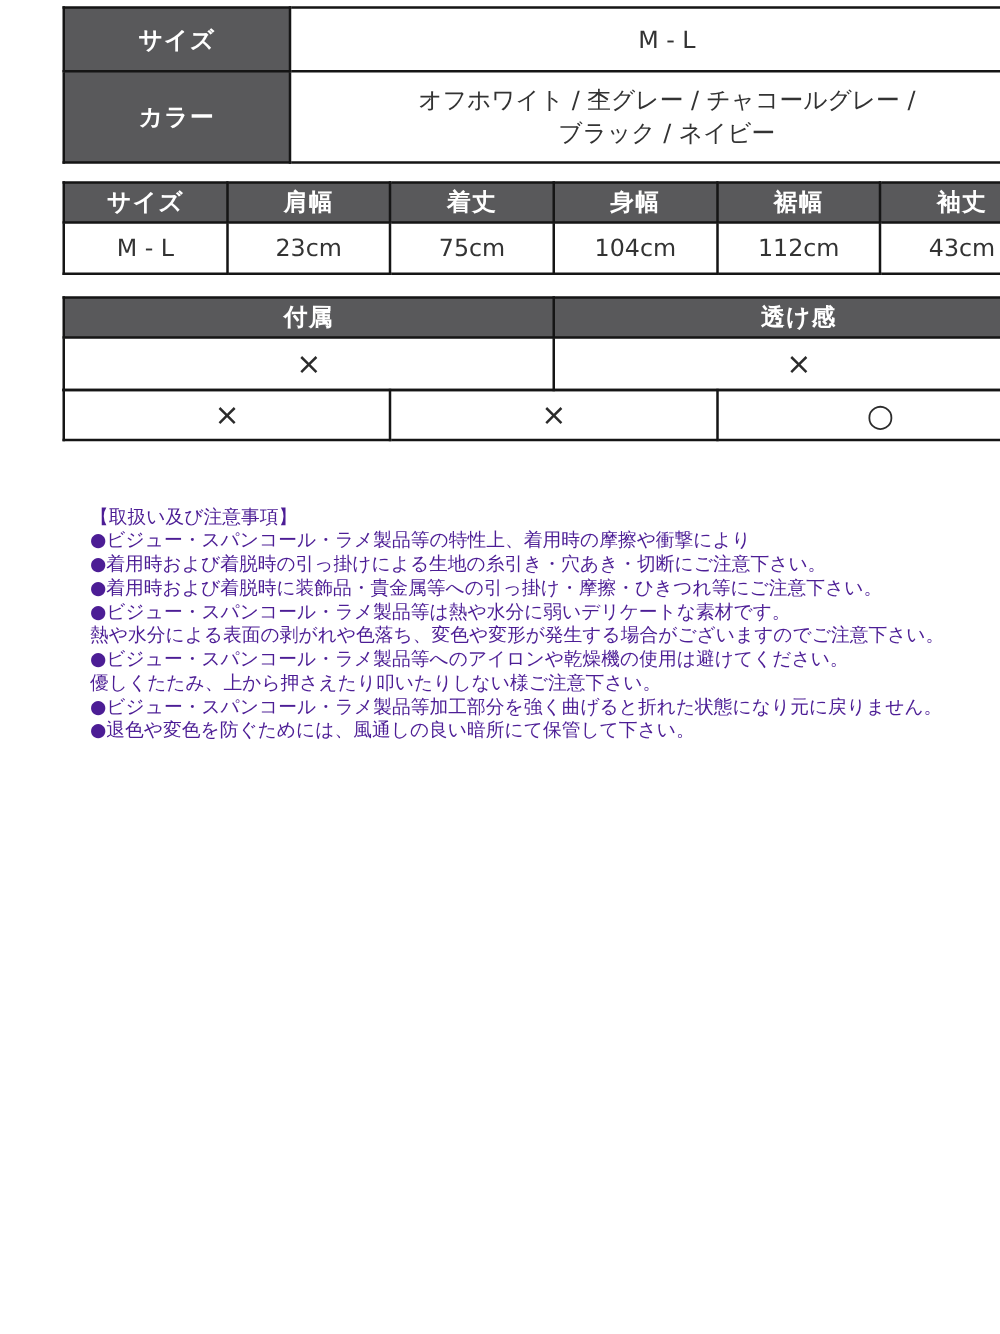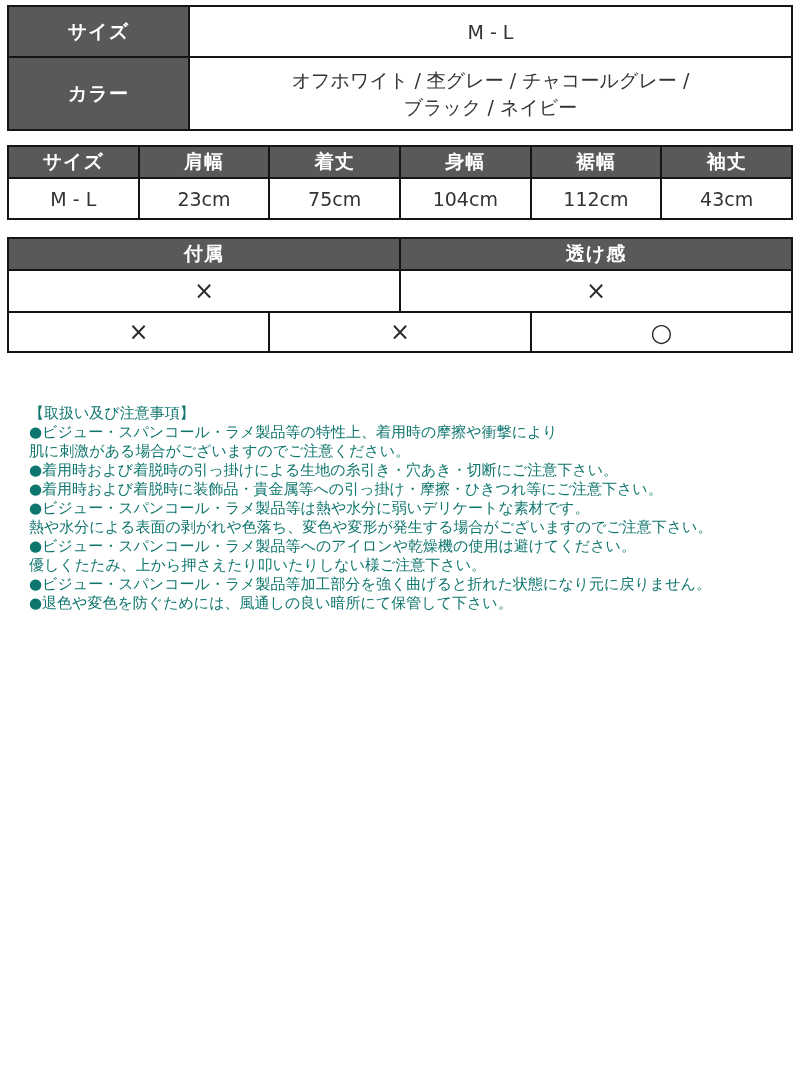--- a/index.html
+++ b/index.html
@@ -4,21 +4,21 @@
 <style>
   * { margin: 0; padding: 0; box-sizing: border-box; }
   html, body { background: #ffffff; }
   body {
     width: 800px;
     height: 1067px;
     font-family: "DejaVu Sans", sans-serif;
     color: #333333;
     overflow: hidden;
   }
-  .page { padding-top: 5px; }
+  .page { padding-top: 5px; padding-left: 43px; }
   table {
     border-collapse: collapse;
     table-layout: fixed;
     width: 786px;
     margin-left: 7px;
   }
   td {
     border: 2px solid #151515;
     text-align: center;
     vertical-align: middle;
@@ -47,21 +47,21 @@
   .feat1 .hrow td, .feat2 .hrow td { height: 32px; }
   .feat1 .vrow td { height: 42px; }
   .feat2 .vrow td { height: 40px; }
   .sym-x { font-size: 24px; font-weight: normal; color: #2b2b2b; }
   .sym-o { font-size: 25px; font-weight: normal; color: #2b2b2b; }
   
   .notes {
     margin: 51px 10px 0 29px;
     font-size: 15px;
     line-height: 19px;
-    color: #0f766e;
+    color: #4c1d95;
   }
   .notes div { white-space: nowrap; }
 </style>
 </head>
 <body>
 
 <div class="page">
 
   <table class="spec">
     <tbody>
@@ -119,21 +119,20 @@
       <td class="sym-x">×</td>
       <td class="sym-x">×</td>
       <td class="sym-o">○</td>
     </tr>
   </tbody>
     </table>
 
   <div class="notes">
     <div>【取扱い及び注意事項】</div>
     <div>●ビジュー・スパンコール・ラメ製品等の特性上、着用時の摩擦や衝撃により</div>
-    <div>肌に刺激がある場合がございますのでご注意ください。</div>
     <div>●着用時および着脱時の引っ掛けによる生地の糸引き・穴あき・切断にご注意下さい。</div>
     <div>●着用時および着脱時に装飾品・貴金属等への引っ掛け・摩擦・ひきつれ等にご注意下さい。</div>
     <div>●ビジュー・スパンコール・ラメ製品等は熱や水分に弱いデリケートな素材です。</div>
     <div>熱や水分による表面の剥がれや色落ち、変色や変形が発生する場合がございますのでご注意下さい。</div>
     <div>●ビジュー・スパンコール・ラメ製品等へのアイロンや乾燥機の使用は避けてください。</div>
     <div>優しくたたみ、上から押さえたり叩いたりしない様ご注意下さい。</div>
     <div>●ビジュー・スパンコール・ラメ製品等加工部分を強く曲げると折れた状態になり元に戻りません。</div>
     <div>●退色や変色を防ぐためには、風通しの良い暗所にて保管して下さい。</div>
   </div>
 

